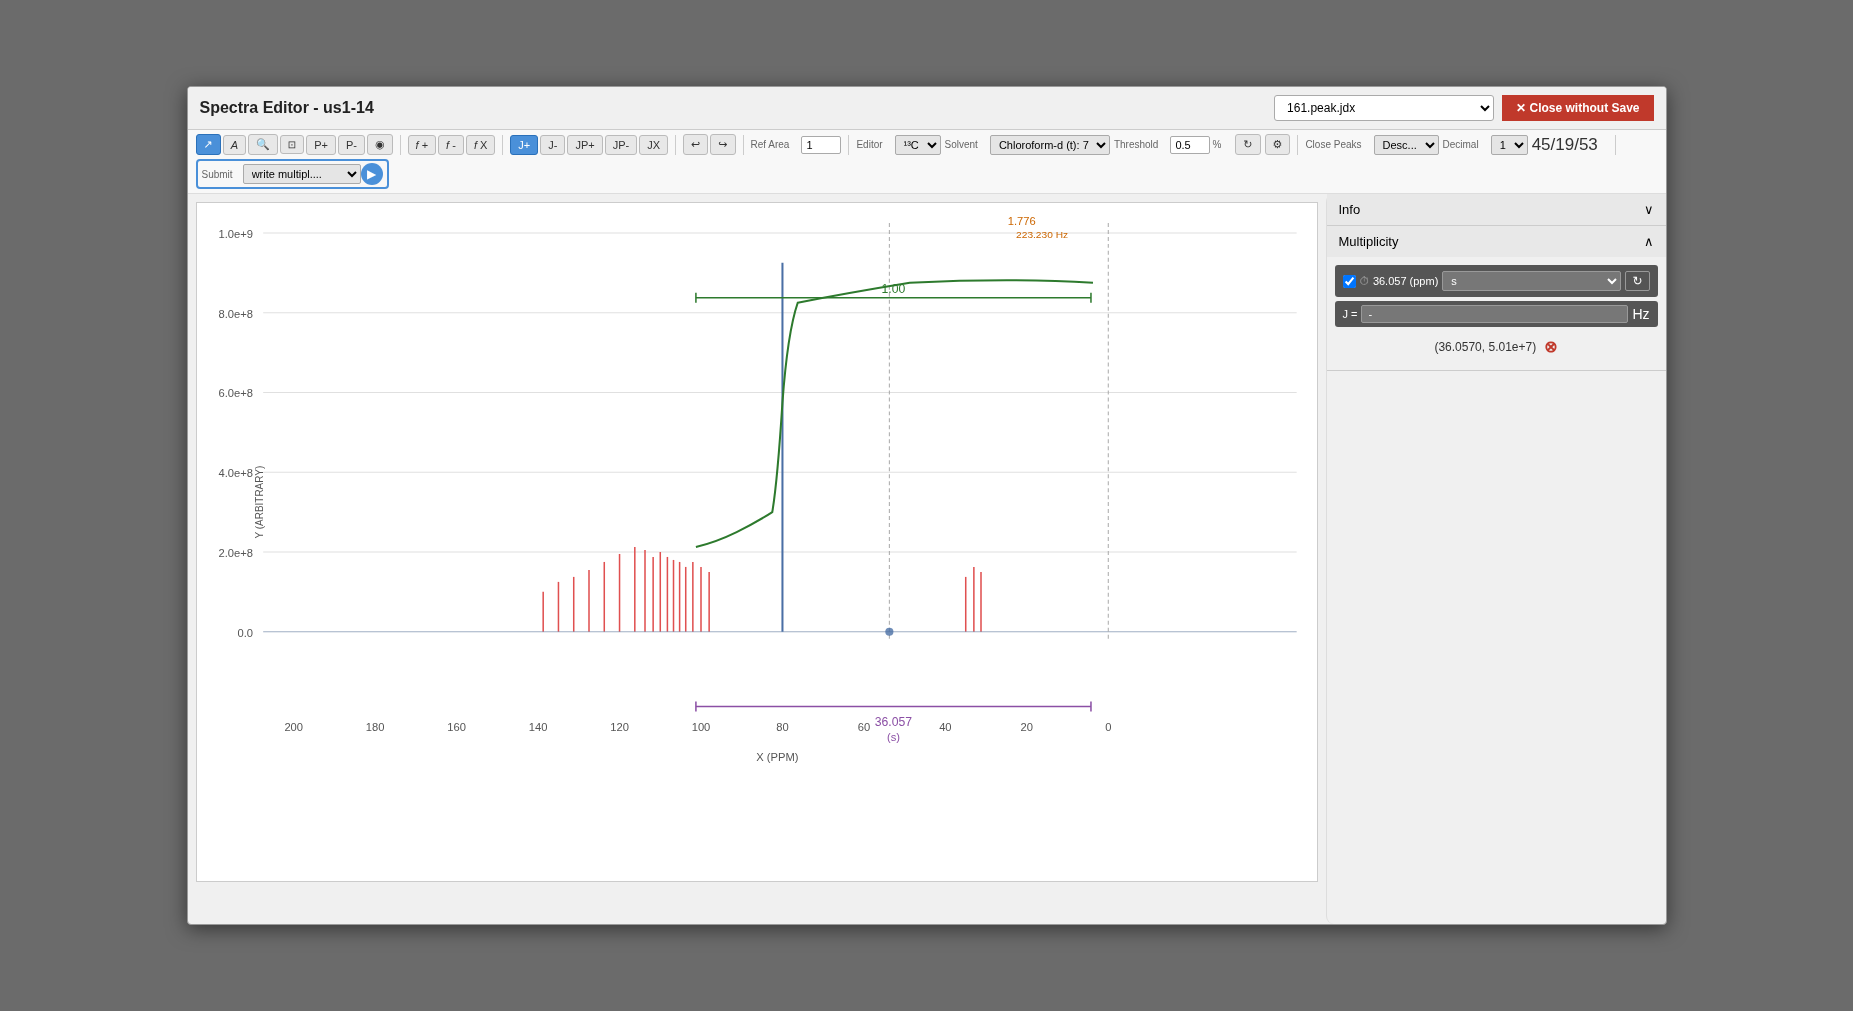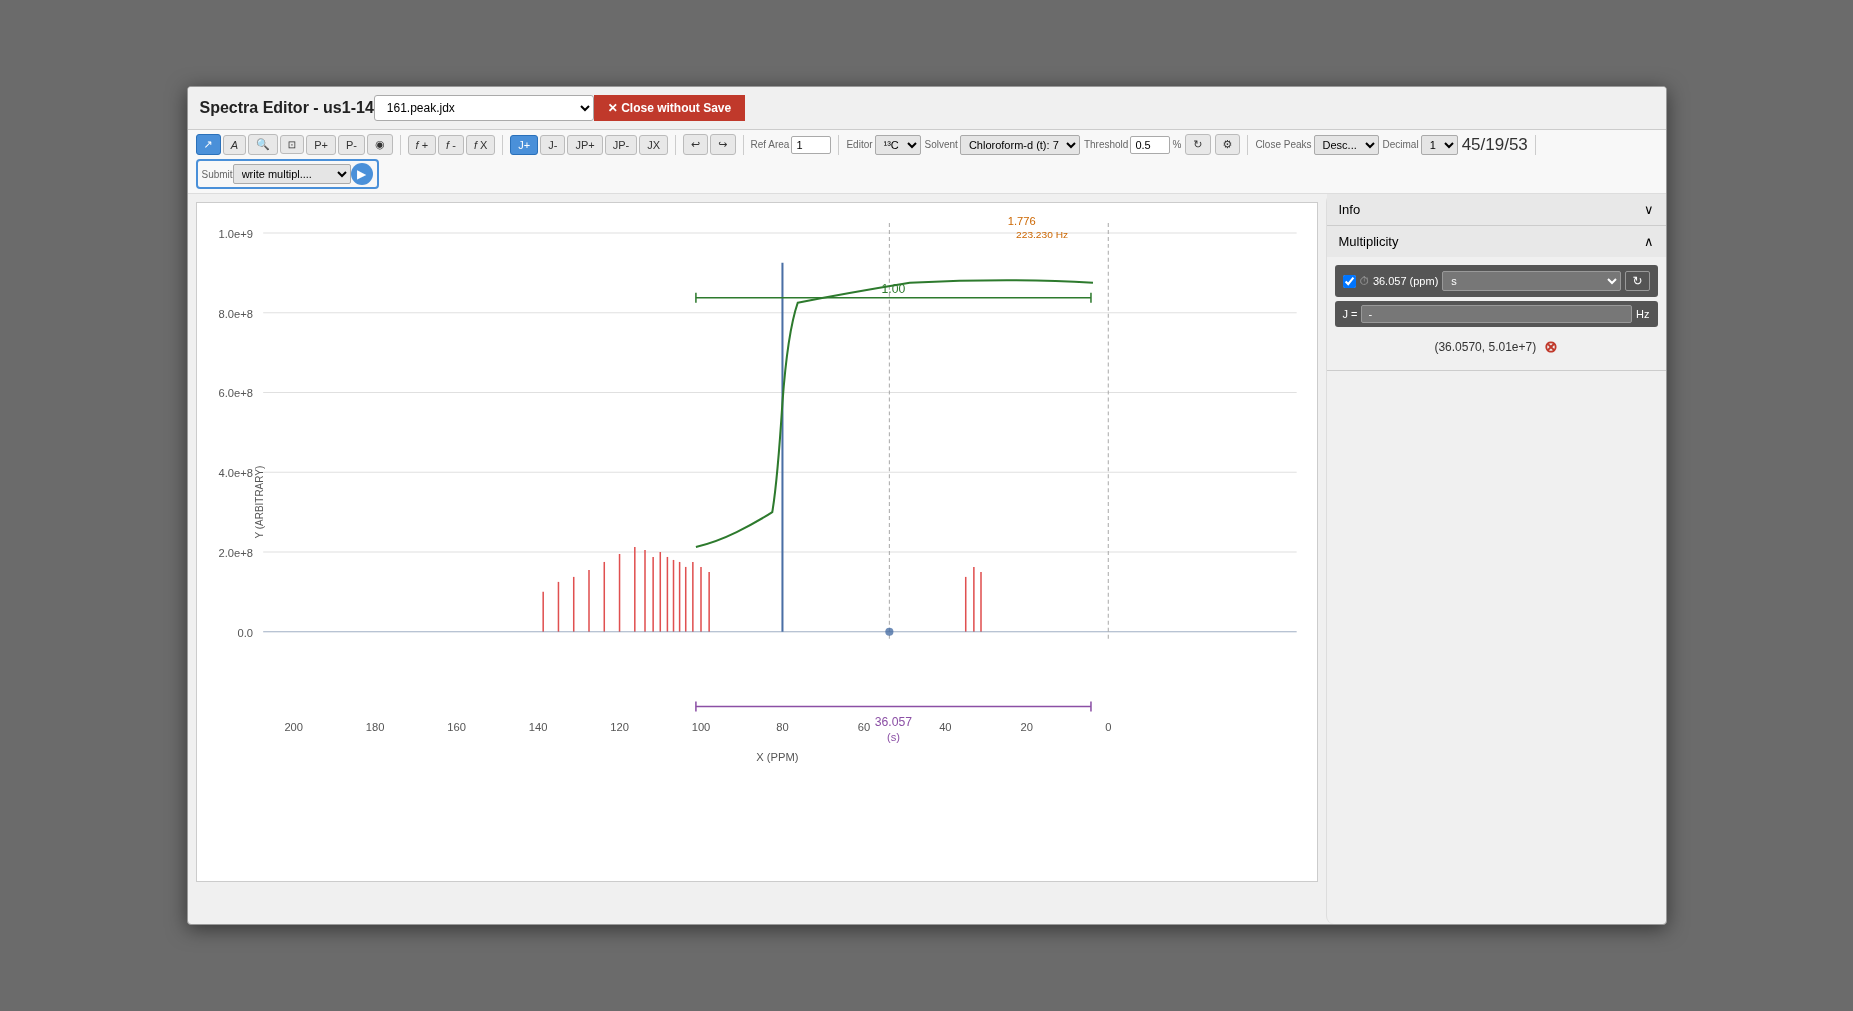--- a/index.html
+++ b/index.html
@@ -20,30 +20,31 @@
       border-radius: 4px;
       overflow: hidden;
       box-shadow: 0 4px 20px rgba(0,0,0,0.5);
     }
     .title-bar {
       background: #f0f0f0;
       border-bottom: 1px solid #ccc;
       padding: 8px 12px;
       display: flex;
       align-items: center;
-      justify-content: flex-start;
+      justify-content: space-between;
     }
     .title-bar-title {
       font-size: 16px;
       font-weight: bold;
       color: #222;
     }
     .title-bar-right {
       display: flex;
       align-items: center;
+      gap: 8px;
     }
     .file-selector {
       display: flex;
       align-items: center;
       gap: 4px;
     }
     .file-selector select {
       width: 220px;
       padding: 4px 8px;
       border: 1px solid #aaa;
@@ -93,21 +94,21 @@
       margin: 0 3px;
     }
     .toolbar-group {
       display: flex;
       align-items: center;
       gap: 2px;
     }
     .toolbar-label {
       font-size: 10px;
       color: #666;
-      margin-right: 0;
+      margin-right: 10px;
     }
     .toolbar-input {
       width: 40px;
       padding: 2px 4px;
       border: 1px solid #aaa;
       border-radius: 2px;
       font-size: 11px;
     }
     .toolbar-select {
       padding: 2px 4px;
@@ -208,21 +209,21 @@
       background: #777;
       border: 1px solid #999;
       color: white;
       padding: 2px 6px;
       border-radius: 2px;
       font-size: 11px;
       flex: 1;
     }
     .hz-label {
       color: white;
-      font-size: 11px;
+      font-size: 14px;
     }
     .coord-row {
       display: flex;
       align-items: center;
       justify-content: center;
       gap: 8px;
       padding: 6px 8px;
     }
     .coord-text {
       font-size: 12px;

